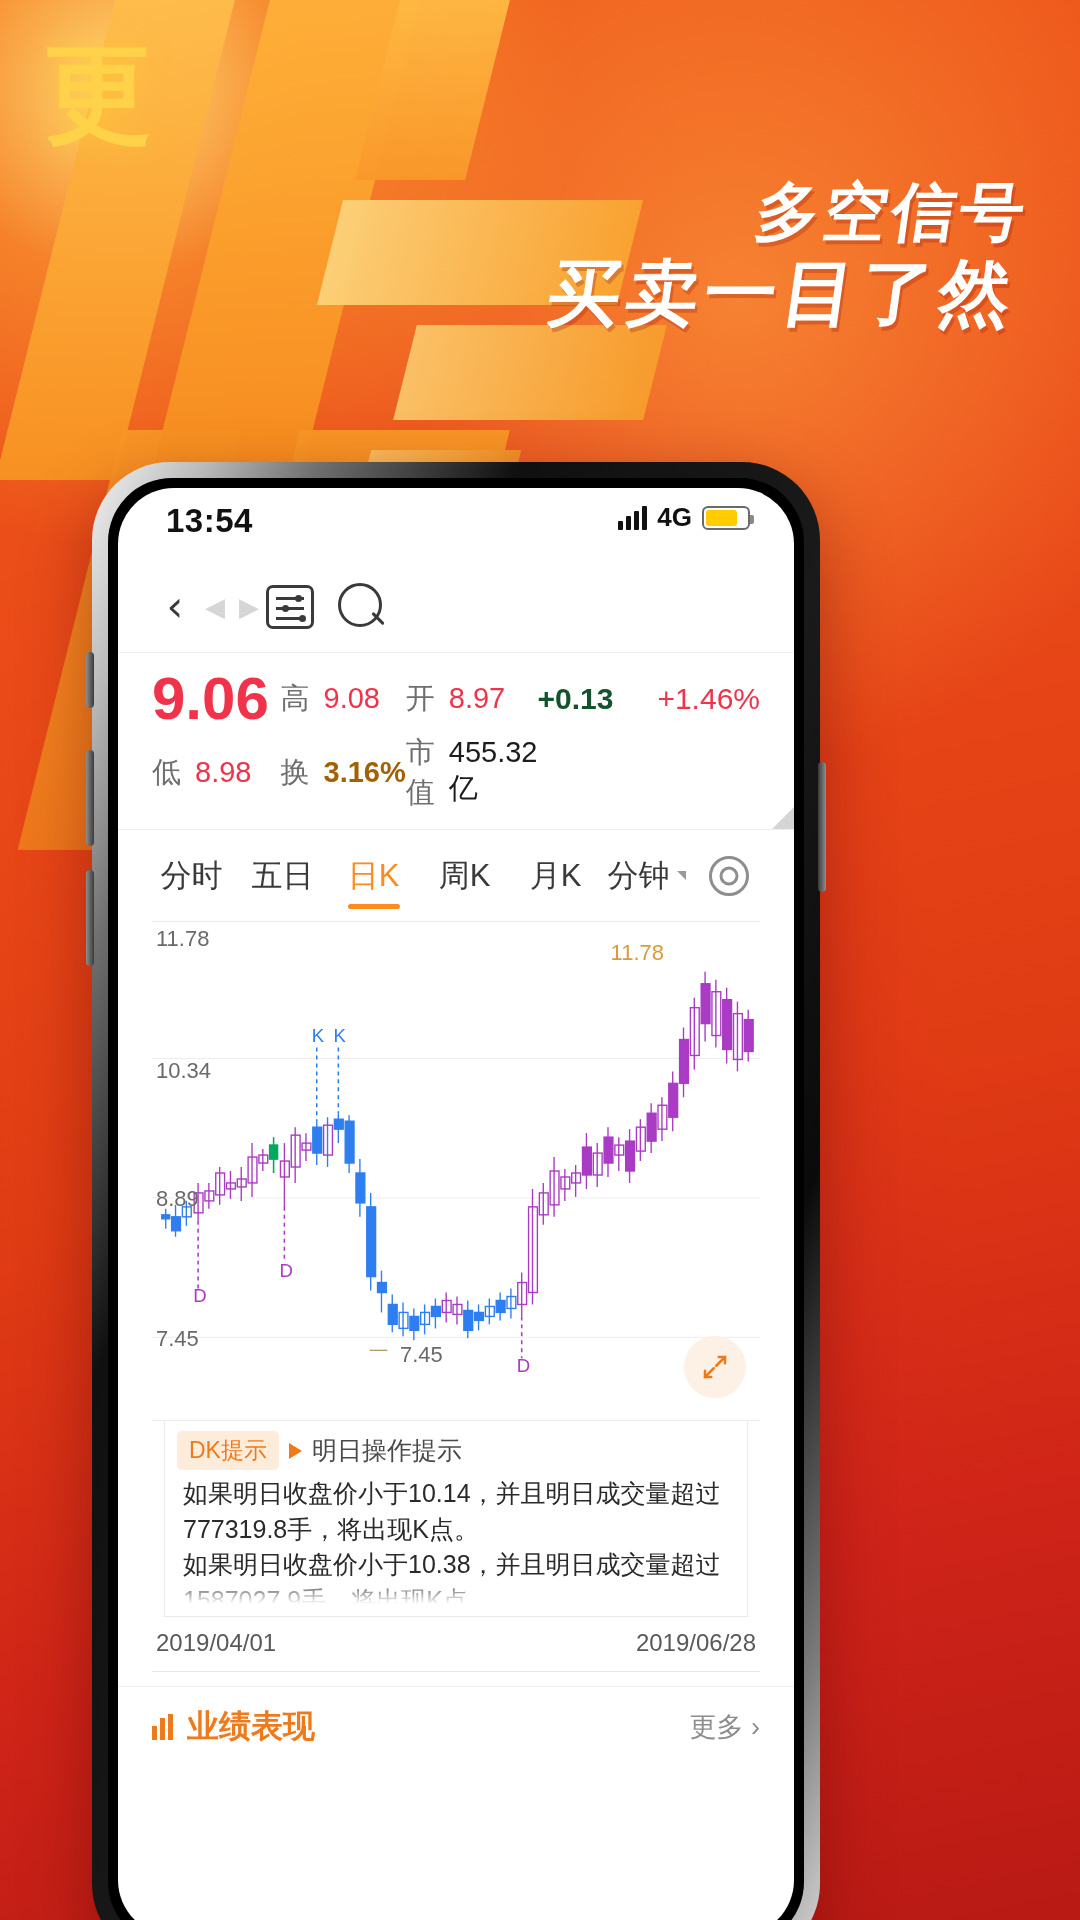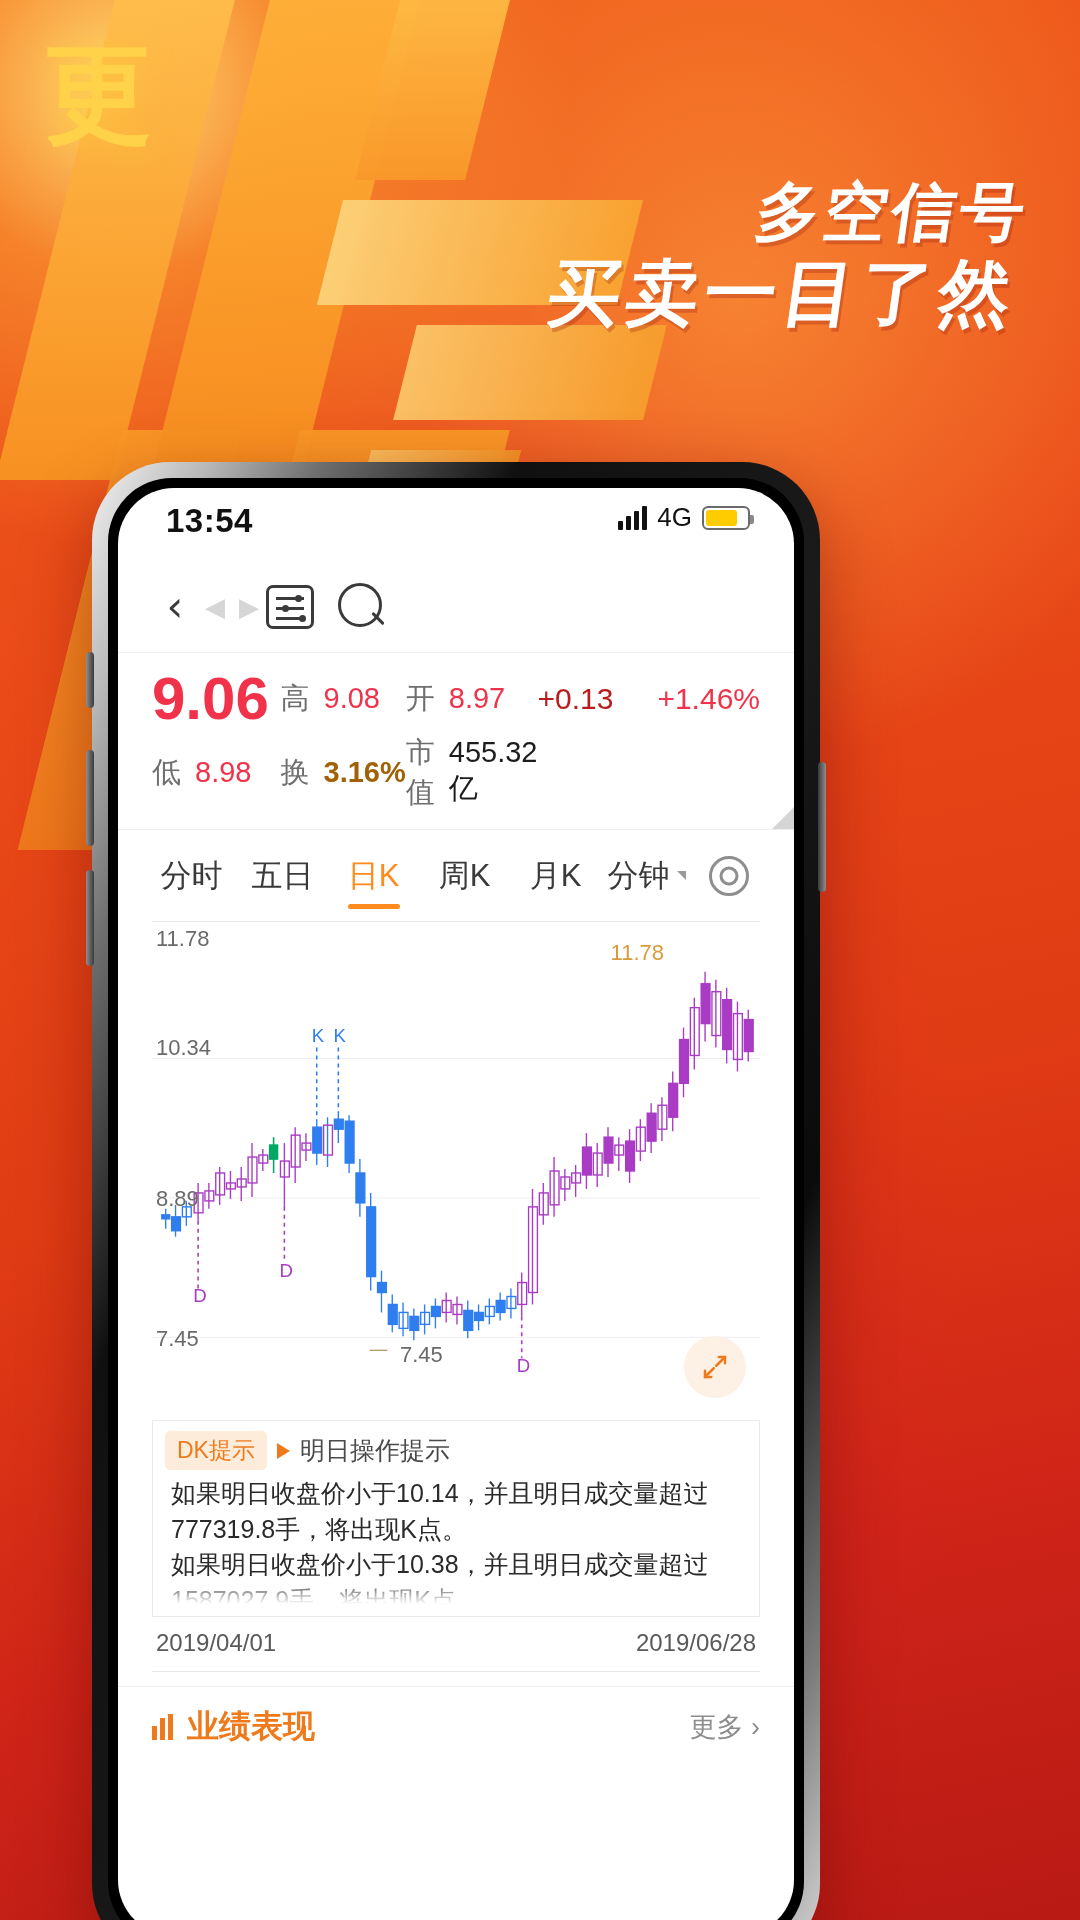--- a/index.html
+++ b/index.html
@@ -109,21 +109,21 @@
     padding:14px 44px 0 48px;
   }
   .sb-time { font-size:33px; font-weight:bold; color:#111; letter-spacing:.5px; }
   .sb-right { display:flex; align-items:center; gap:10px; }
   .bars { display:flex; align-items:flex-end; gap:3px; height:24px; }
   .bars i { width:5px; background:#111; border-radius:1px; display:block; }
   .bars i:nth-child(1){height:9px}
   .bars i:nth-child(2){height:14px}
   .bars i:nth-child(3){height:19px}
   .bars i:nth-child(4){height:24px}
-  .sb-net { font-size:26px; font-weight:normal; color:#111; }
+  .sb-net { font-size:26px; font-weight:bold; color:#111; }
   .batt {
     width:48px; height:24px; border:2px solid #6a6a6a;
     border-radius:6px; position:relative; padding:2px;
   }
   .batt::after {
     content:""; position:absolute; right:-6px; top:7px;
     width:4px; height:9px; background:#8a8a8a; border-radius:0 2px 2px 0;
   }
   .batt i { display:block; height:100%; width:78%; background:#ffcc00; border-radius:3px; }
 
@@ -183,21 +183,21 @@
     padding:16px 34px 16px 34px;
     position:relative;
   }
   .q-grid {
     display:grid;
     grid-template-columns:1.35fr 1fr 1fr 1.25fr;
     row-gap:4px;
     align-items:center;
   }
   .q-price { font-size:60px; font-weight:bold; color:#f0334a; line-height:1; }
-  .q-chg { font-size:30px; color:#b91c1c; font-weight:400; }
+  .q-chg { font-size:30px; color:#14532d; font-weight:700; }
   .q-chgp { font-size:30px; color:#f0334a; font-weight:500; }
   .q-cell { display:flex; align-items:baseline; gap:14px; font-size:29px; }
   .q-lab { color:#6f6f6f; }
   .q-val { color:#f0334a; font-weight:500; }
   .q-val.dark { color:#a16207; font-weight:bold; }
   .q-val.dark2 { color:#1c1c1c; font-weight:500; }
   .q-corner {
     position:absolute; right:0; bottom:0;
     width:0; height:0;
     border-left:22px solid transparent;
@@ -271,21 +271,21 @@
   .expand {
     position:absolute; right:14px; bottom:22px;
     width:62px;height:62px;border-radius:50%;
     background:#fdf0e4;
     display:flex;align-items:center;justify-content:center;
   }
   .expand svg { width:30px;height:30px; }
 
   
   .dk {
-    margin:0 34px;
+    margin:0 46px;
     border:1px solid #eaeaea; border-top:none;
     padding:10px 12px 12px;
   }
   .dk-head { display:flex; align-items:center; gap:10px; margin-bottom:6px; }
   .dk-badge {
     background:#fdecd9; color:#ef7a1c;
     font-size:23px; padding:4px 12px; border-radius:5px;
   }
   .dk-tri { width:0;height:0;border-left:13px solid #ef7a1c;border-top:8px solid transparent;border-bottom:8px solid transparent; }
   .dk-title { font-size:25px; color:#4a4a4a; }
@@ -601,21 +601,21 @@
             <line x1="377" y1="396" x2="377" y2="438"></line>
           </g>
           <text x="42" y="382" font-size="19" fill="#a93bc4" font-family="Liberation Sans">D</text>
           <text x="130" y="356" font-size="19" fill="#a93bc4" font-family="Liberation Sans">D</text>
           <text x="372" y="452" font-size="19" fill="#a93bc4" font-family="Liberation Sans">D</text>
 
           <line x1="222" y1="430" x2="240" y2="430" stroke="#9a7a3a" stroke-width="1"></line>
         </svg>
 
         <div class="ylab" style="top:4px">11.78</div>
-        <div class="ylab" style="top:113px">10.34</div>
+        <div class="ylab" style="top:136px">10.34</div>
         <div class="ylab" style="top:264px">8.89</div>
         <div class="ylab" style="top:404px">7.45</div>
 
         <div class="hi-lab" style="right:96px; top:18px">11.78</div>
         <div class="lo-lab" style="left:248px; bottom:52px">7.45</div>
 
         <div class="expand">
           <svg viewBox="0 0 24 24" fill="none" stroke="#ef7a1c" stroke-width="2" stroke-linecap="round">
             <path d="M15 4h5v5"></path>
               <path d="M20 4l-7 7"></path>

